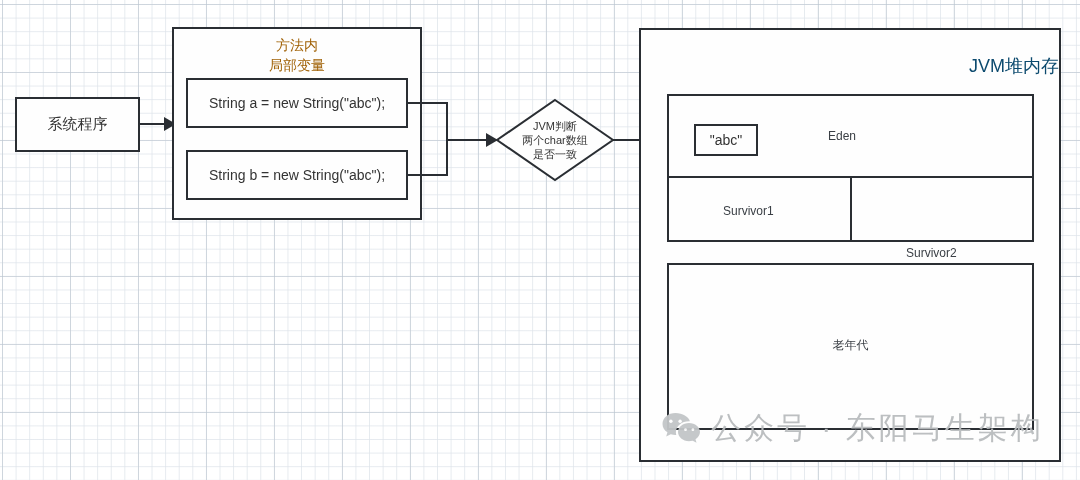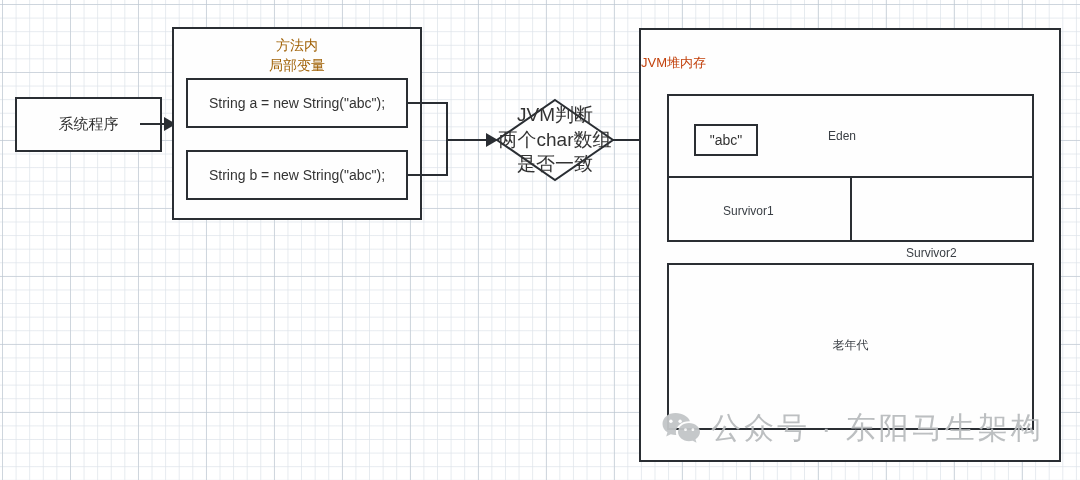--- a/index.html
+++ b/index.html
@@ -55,34 +55,34 @@
   .diamond-label {
     position: absolute;
     left: 0; top: 0;
     width: 100%; height: 100%;
     display: flex;
     align-items: center;
     justify-content: center;
     text-align: center;
     white-space: pre-line;
     line-height: 1.3;
-    font-size: 19px;
+    font-size: 11px;
     color: #333333;
   }
   .edge-label {
     position: absolute;
     font-size: 13px;
     color: #333333;
     background: transparent;
   }
   .heap-title {
     position: absolute;
-    font-size: 13px;
-    color: #c2410c;
-    text-align: left;
+    font-size: 18px;
+    color: #0c4a6e;
+    text-align: right;
     width: 100%;
     left: 0;
   }
   .region-label {
     position: absolute;
     font-size: 12px;
     color: #3a3f45;
   }
   .watermark {
     position: absolute;
@@ -108,21 +108,21 @@
     line-height: 1.45;
     color: #a16207;
     left: 0;
   }
 </style>
 </head>
 <body>
 
 <div id="canvas">
 
-  <div class="box" style="left:15px; top:97px; width:147px; height:55px;">
+  <div class="box" style="left:15px; top:97px; width:125px; height:55px;">
     <span class="sys-text">系统程序</span>
   </div>
 
   <div class="line hline" style="left:140px; top:123px; width:26px;"></div>
   <div class="arrow-right" style="left:164px; top:117px;"></div>
 
   <div class="box" style="left:172px; top:27px; width:250px; height:193px; display:block;">
     <div class="method-title" style="top:6px;">方法内
 局部变量</div>
   </div>

